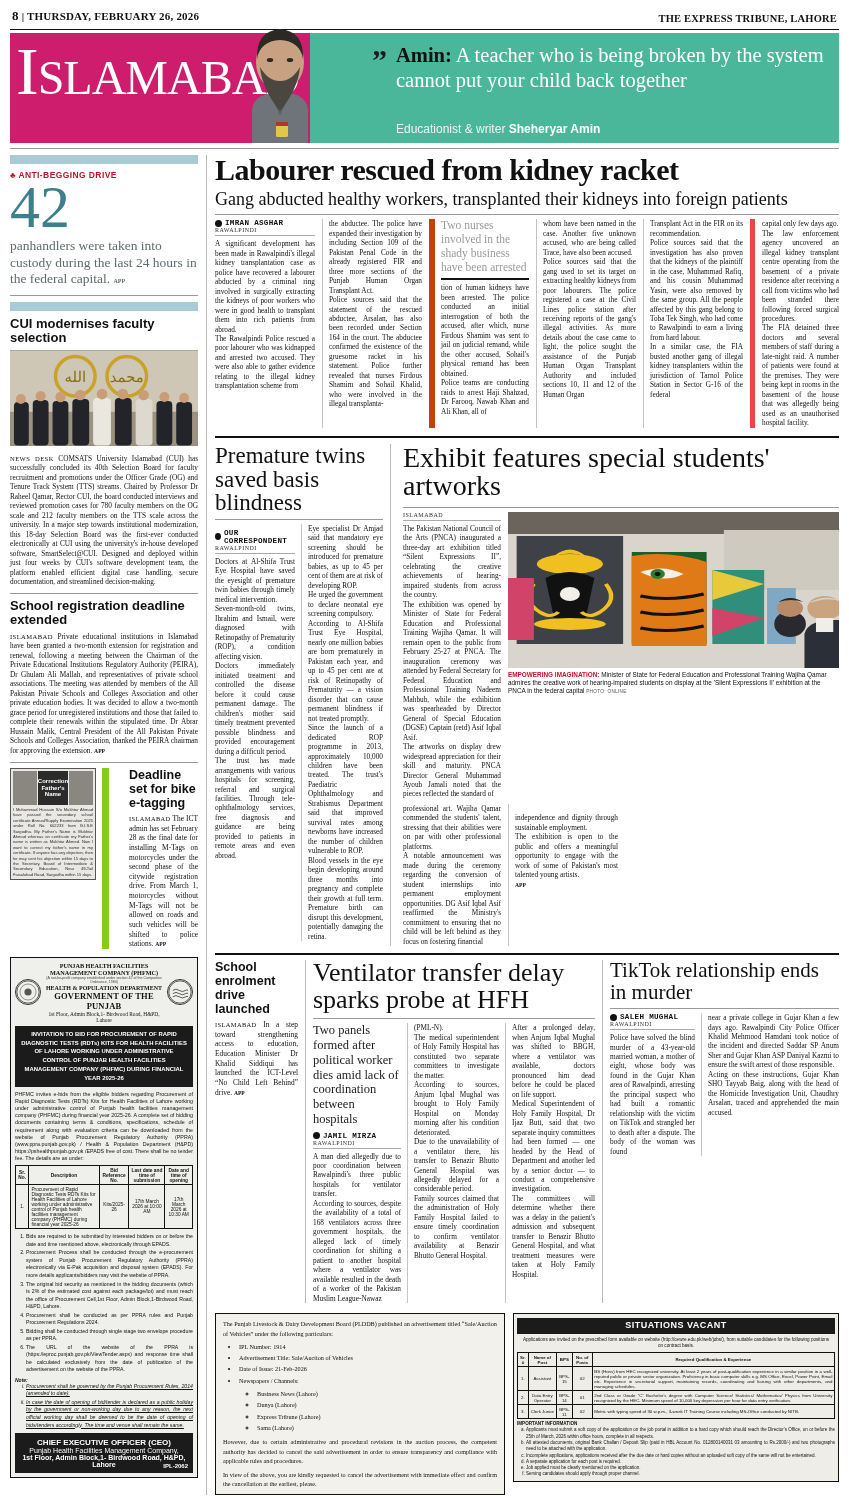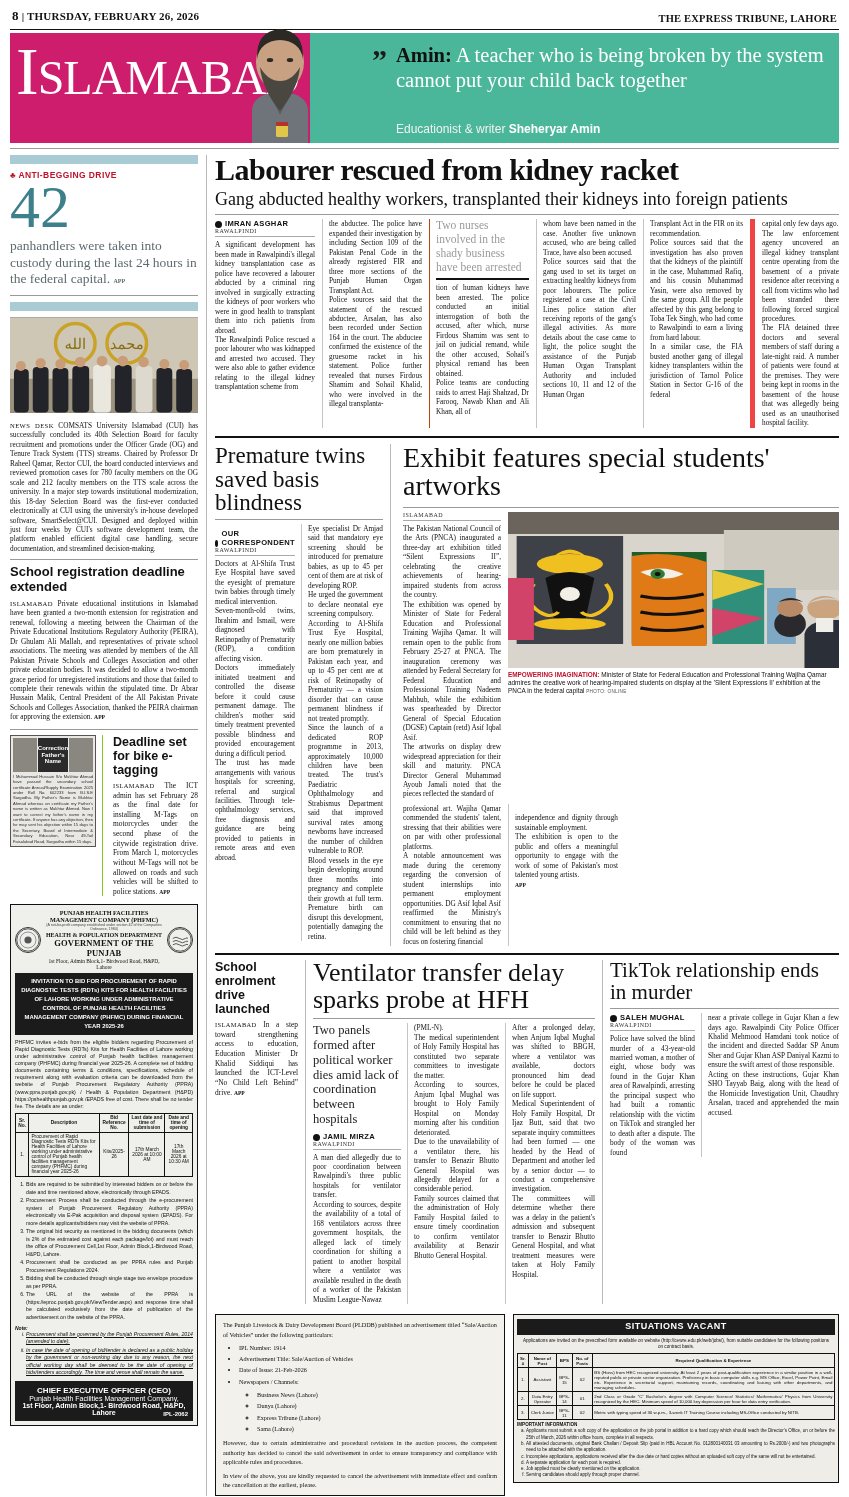--- a/index.html
+++ b/index.html
@@ -44,22 +44,22 @@
   .hr { border-top:1px solid #9a9a9a; }
   .hr2 { border-top:2px solid #111; }
 
   .body-txt { font-size:7.3px; line-height:1.30; text-align:justify;
               hyphens:auto; -webkit-hyphens:auto; font-family:"Liberation Serif",serif; }
   .body-txt p { margin-bottom:0; text-indent:7px; }
   .body-txt p.first { text-indent:0; }
 
   .kicker { font-family:"Liberation Sans",sans-serif; font-size:8.5px; font-weight:bold;
             color:#c0112a; letter-spacing:.4px; }
-  .byline { font-family:Liberation Sans, sans-serif; font-size:7.6px; font-weight:bold;
-            letter-spacing:.3px; display:flex; align-items:flex-end; gap:3px;}
+  .byline { font-family:Liberation Mono, monospace; font-size:7.6px; font-weight:bold;
+            letter-spacing:.3px; display:flex; align-items:center; gap:3px;}
   .dateline { font-family:"Liberation Serif",serif; font-size:6px; letter-spacing:.5px;
               color:#333; padding-bottom:2px; border-bottom:1px solid #aaa; margin-bottom:3px;}
   .bull { width:7px; height:7px; border-radius:50%; background:#111; display:inline-block; }
 
   
   .main { display:flex; margin-top:6px; }
   .sidebar { width:196px; padding-right:8px; }
   .content { flex:1; padding-left:8px; border-left:1px solid #b9b9b9; }
 
   
@@ -194,20 +194,21 @@
       </div>
       <div class="bignum">42</div>
       <div class="bigcap">
         <span>panhandlers were taken into custody during the last 24 hours in the federal capital.</span>
         <span class="credit">APP</span>
       </div>
 
       <div class="hr" style="margin:7px 0 6px"></div>
       <div class="tealbar"></div>
 
+      <div class="sub-head">CUI modernises faculty selection</div>
 
       
       <svg class="photo" viewBox="0 0 190 96" style="height:96px">
         <rect width="190" height="96" fill="#b9b2a4"></rect>
         <rect x="0" y="0" width="190" height="62" fill="#cfc7b5"></rect>
         <circle cx="66" cy="26" r="20" fill="none" stroke="#c9a227" stroke-width="3.5"></circle>
         <circle cx="118" cy="26" r="20" fill="none" stroke="#c9a227" stroke-width="3.5"></circle>
         <text x="66" y="32" font-size="15" fill="#8a6f12" text-anchor="middle" font-family="serif">الله</text>
         <text x="118" y="32" font-size="15" fill="#8a6f12" text-anchor="middle" font-family="serif">محمد</text>
         <rect x="0" y="62" width="190" height="34" fill="#9c937f"></rect>
@@ -257,21 +258,21 @@
         <div style="width:86px">
           <div class="corr">
             <div class="imgs">
               <div class="ph"></div>
               <div class="lbl">Correction Father's Name</div>
               <div class="ph"></div>
             </div>
             <div class="txt">I Muhammad Hussain S/o Mukhtar Ahmad have passed the secondary school certificate Annual/Supply Examination 2025 under Roll No. 602233 from B.I.S.E Sargodha. My Father's Name is Mukhtar Ahmad whereas on certificate my Father's name is written as Mukhtar Ahmed. Now I want to correct my father's name in my certificate. If anyone has any objection, then he may sent his objection within 15 days to the Secretary, Board of Intermediate &amp; Secondary Education, Near 49-Tail Faisalabad Road, Sargodha within 15 days.</div>
           </div>
         </div>
-        <div style="flex:1;border-left:1px solid #84cc16;padding-left:10px">
+        <div style="flex:1;border-left:7px solid #84cc16;padding-left:20px">
           <div class="sub-head" style="font-size:12.5px;margin-top:0">Deadline set for bike e-tagging</div>
           <div class="body-txt" style="font-size:7.4px">
             <p class="first"><span style="font-variant:small-caps;font-size:6.4px;letter-spacing:.4px">ISLAMABAD</span>
               <span>The ICT admin has set February 28 as the final date for installing M-Tags on motorcycles under the second phase of the citywide registration drive. From March 1, motorcycles without M-Tags will not be allowed on roads and such vehicles will be shifted to police stations.</span>
               <span style="font-size:5.6px;font-weight:bold">APP</span></p>
           </div>
         </div>
       </div>
 
       
@@ -361,21 +362,21 @@
               <span>IMRAN ASGHAR</span>
             </div>
             <div class="dateline">RAWALPINDI</div>
             <div class="body-txt" style="white-space:pre-line">A significant development has been made in Rawalpindi's illegal kidney transplantation case as police have recovered a labourer abducted by a criminal ring involved in surgically extracting the kidneys of poor workers who were in good health to transplant them into rich patients from abroad.
 The Rawalpindi Police rescued a poor labourer who was kidnapped and arrested two accused. They were also able to gather evidence relating to the illegal kidney transplantation scheme from</div>
           </div>
           <div style="width:100px;border-left:1px solid #c4c4c4;padding-left:6px">
             <div class="body-txt" style="white-space:pre-line">the abductee. The police have expanded their investigation by including Section 109 of the Pakistan Penal Code in the already registered FIR and three more sections of the Punjab Human Organ Transplant Act.
 Police sources said that the statement of the rescued abductee, Arsalan, has also been recorded under Section 164 in the court. The abductee confirmed the existence of the gruesome racket in his statement. Police further revealed that nurses Firdous Shamim and Sohail Khalid, who were involved in the illegal transplanta-</div>
           </div>
-          <div style="width:100px;border-left:1px solid #c2410c;padding-left:6px">
+          <div style="width:100px;border-left:6px solid #c2410c;padding-left:6px">
             <div class="pull">Two nurses involved in the shady business have been arrested</div>
             <div class="hr2" style="margin:4px 0 3px"></div>
             <div class="body-txt" style="white-space:pre-line">tion of human kidneys have been arrested. The police conducted an initial interrogation of both the accused, after which, nurse Firdous Shamim was sent to jail on judicial remand, while the other accused, Sohail's physical remand has been obtained.
 Police teams are conducting raids to arrest Haji Shahzad, Dr Farooq, Nawab Khan and Ali Khan, all of</div>
           </div>
           <div style="width:100px;border-left:1px solid #c4c4c4;padding-left:6px">
             <div class="body-txt" style="white-space:pre-line">whom have been named in the case. Another five unknown accused, who are being called Trace, have also been accused.
 Police sources said that the gang used to set its target on extracting healthy kidneys from poor labourers. The police registered a case at the Civil Lines police station after receiving reports of the gang's illegal activities. As more details about the case came to light, the police sought the assistance of the Punjab Human Organ Transplant Authority and included sections 10, 11 and 12 of the Human Organ</div>
           </div>
           <div style="width:100px;border-left:1px solid #c4c4c4;padding-left:6px">

